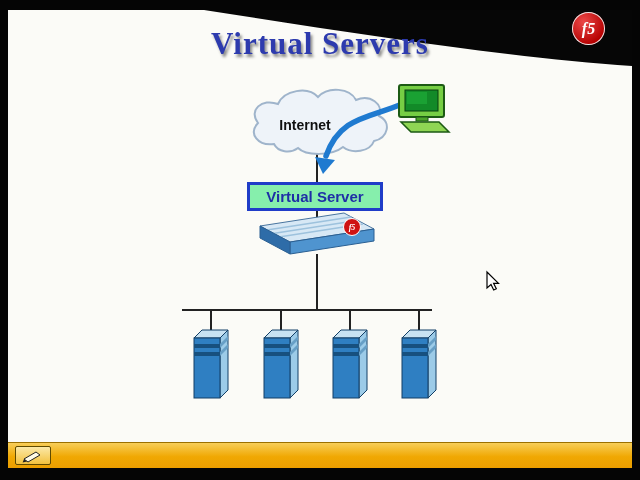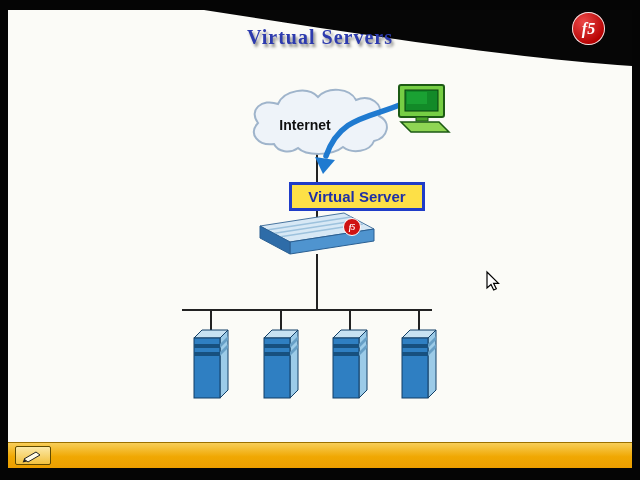--- a/index.html
+++ b/index.html
@@ -1,32 +1,32 @@
 <!DOCTYPE html>
 <html><head>
 <meta charset="utf-8">
 <style>
   html,body{margin:0;padding:0;background:#000;}
   .stage{position:relative;width:640px;height:480px;background:#050505;overflow:hidden;
          font-family:"Liberation Sans",sans-serif;}
   .slide{position:absolute;left:8px;top:10px;width:624px;height:458px;background:#fbfbf7;overflow:hidden;}
   .swoosh{position:absolute;top:0;left:0;width:624px;height:70px;z-index:1;}
   .title{position:absolute;top:16px;left:0;width:100%;text-align:center;
-         font-family:"Liberation Serif",serif;font-weight:bold;font-size:20px;
+         font-family:"Liberation Serif",serif;font-weight:bold;font-size:31px;
          color:#2d3bae;letter-spacing:1px;z-index:3;
          text-shadow:2px 3px 3px rgba(0,0,0,0.45);}
   .f5-logo{position:absolute;top:2px;left:564px;width:33px;height:33px;border-radius:50%;
          background:radial-gradient(circle at 35% 30%, #ea4848, #b60000 72%);
          color:#fff;z-index:4;display:flex;align-items:center;justify-content:center;
          font-family:"Liberation Serif",serif;font-style:italic;font-weight:bold;font-size:16px;
          box-shadow:inset 0 0 0 1px #e6e6e6;}
   .diagram{position:absolute;top:0;left:0;z-index:2;}
-  .vs-box{position:absolute;left:239px;top:172px;width:130px;height:23px;background:#fde047;
+  .vs-box{position:absolute;left:239px;top:172px;width:130px;height:23px;background:#86efac;
          border:3px solid #1f3cc8;z-index:2;display:flex;align-items:center;justify-content:center;
-         font-weight:bold;font-size:15px;color:#1e2fa6;margin-left:42px;}
+         font-weight:bold;font-size:15px;color:#1e2fa6;}
   .bottombar{position:absolute;left:0;bottom:0;width:624px;height:25px;z-index:5;
          background:linear-gradient(180deg,#f8ce59 0%,#f0a802 55%,#ec9e00 100%);
          border-top:1px solid #9c7000;}
   .pen-btn{position:absolute;left:7px;top:3px;width:34px;height:17px;
          background:linear-gradient(180deg,#fbe9a8,#f3c13e);
          border:1px solid #5f4a00;border-radius:2px;
          display:flex;align-items:center;justify-content:center;cursor:pointer;}
   .cloud-label{font-weight:bold;font-size:14px;fill:#101010;font-family:"Liberation Sans",sans-serif;}
   .badge-text{font-style:italic;font-weight:bold;font-size:8px;fill:#fff;font-family:"Liberation Serif",serif;}
 </style>

